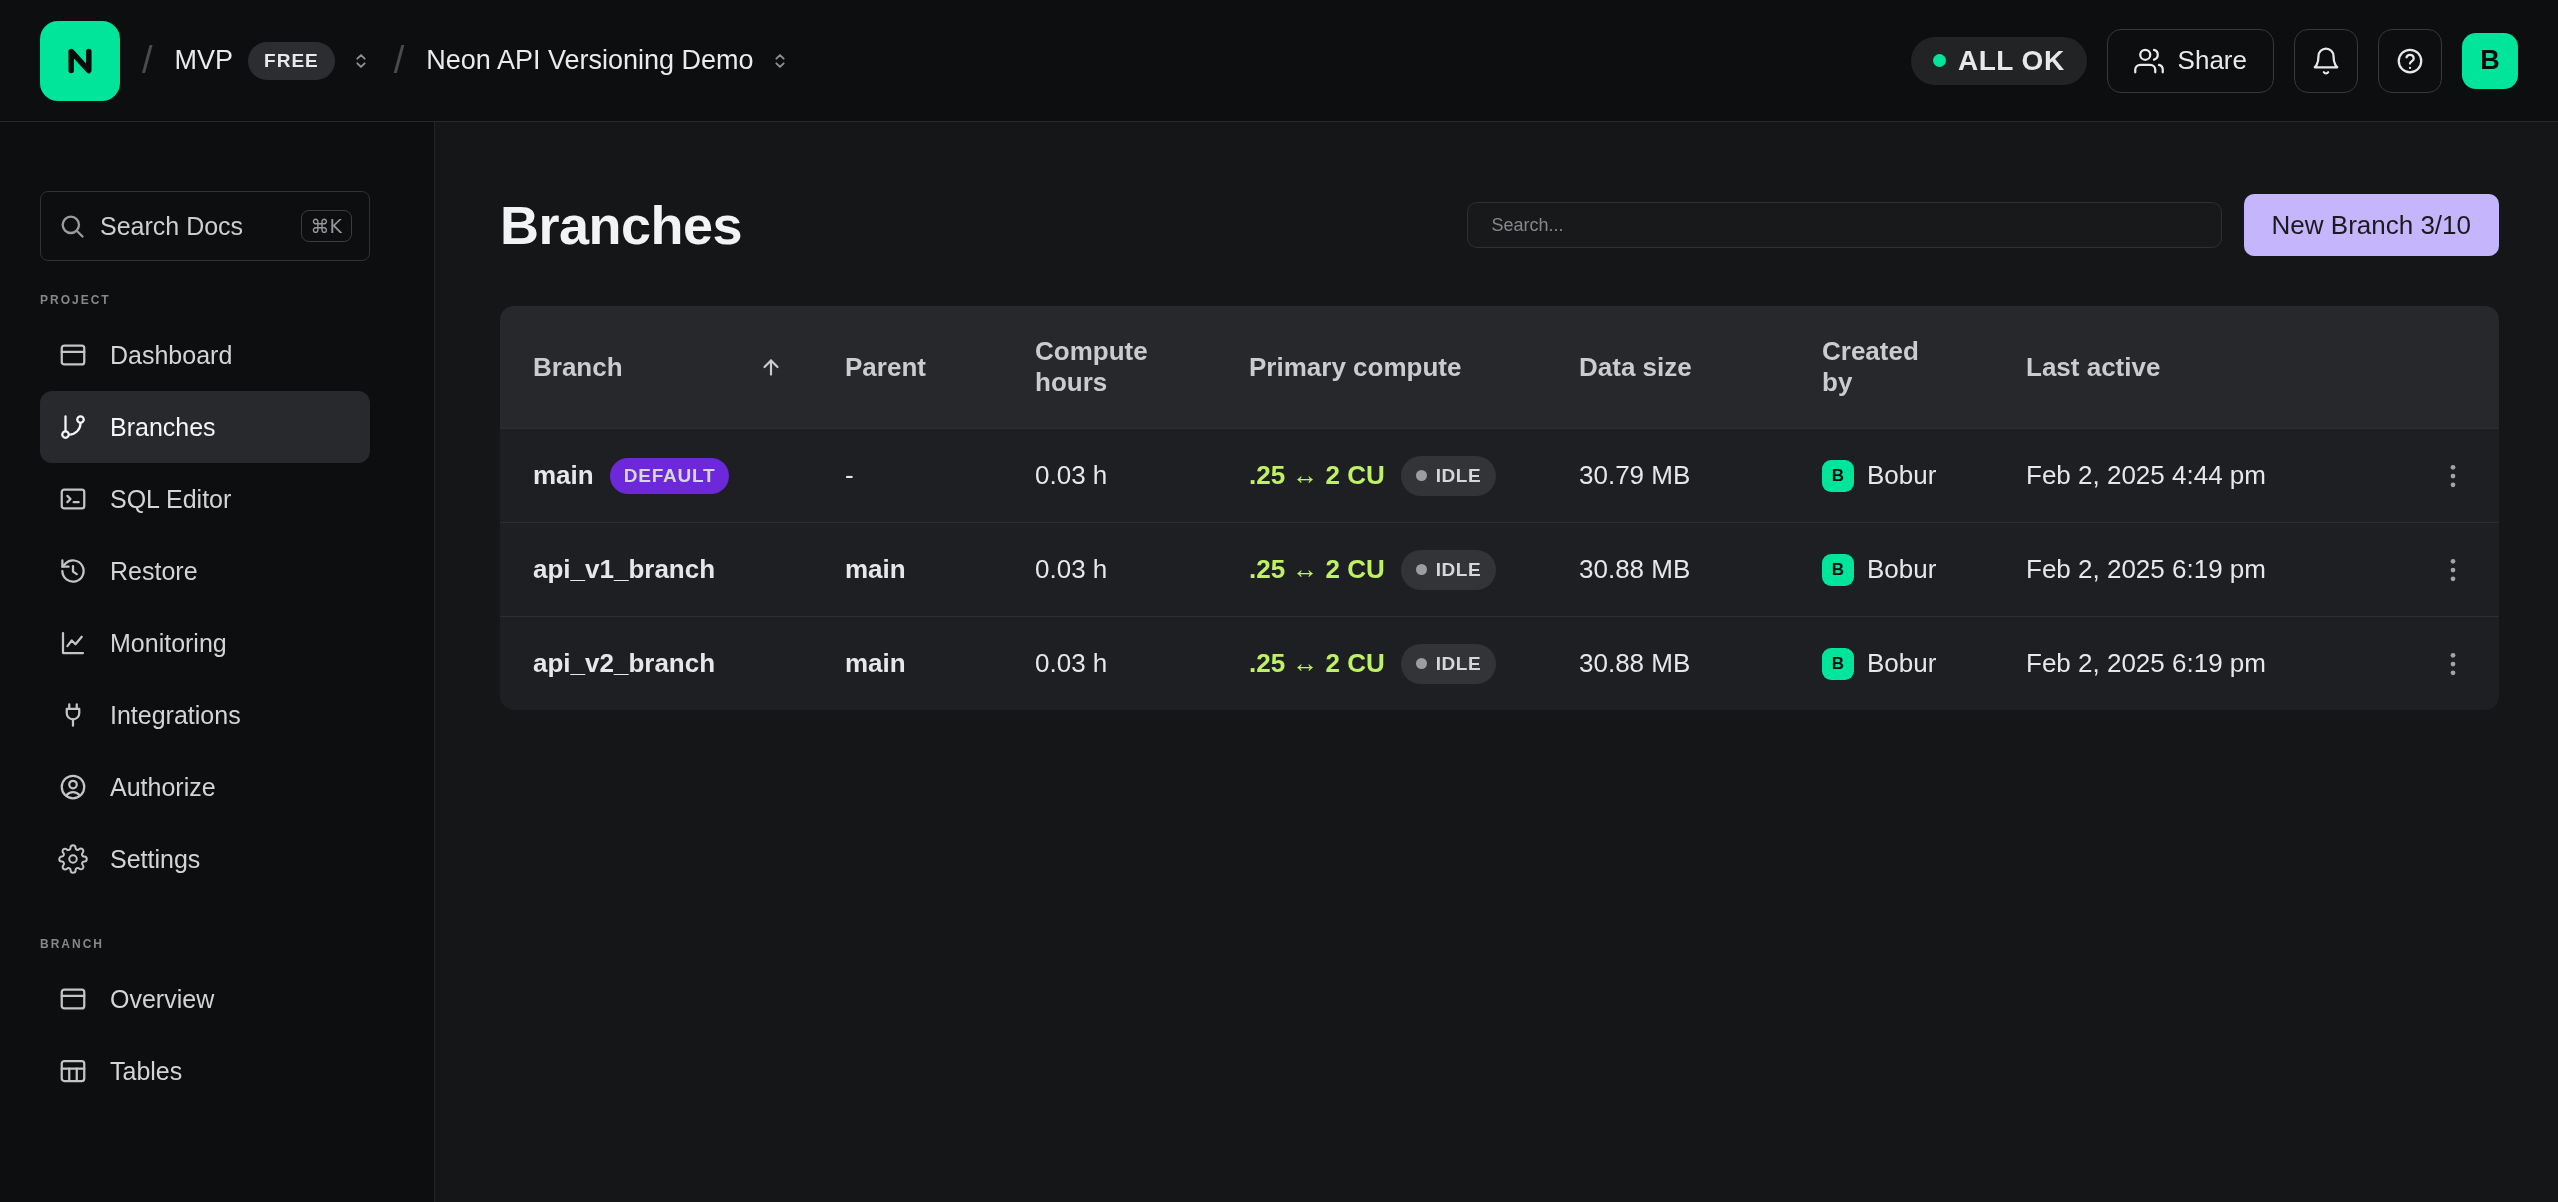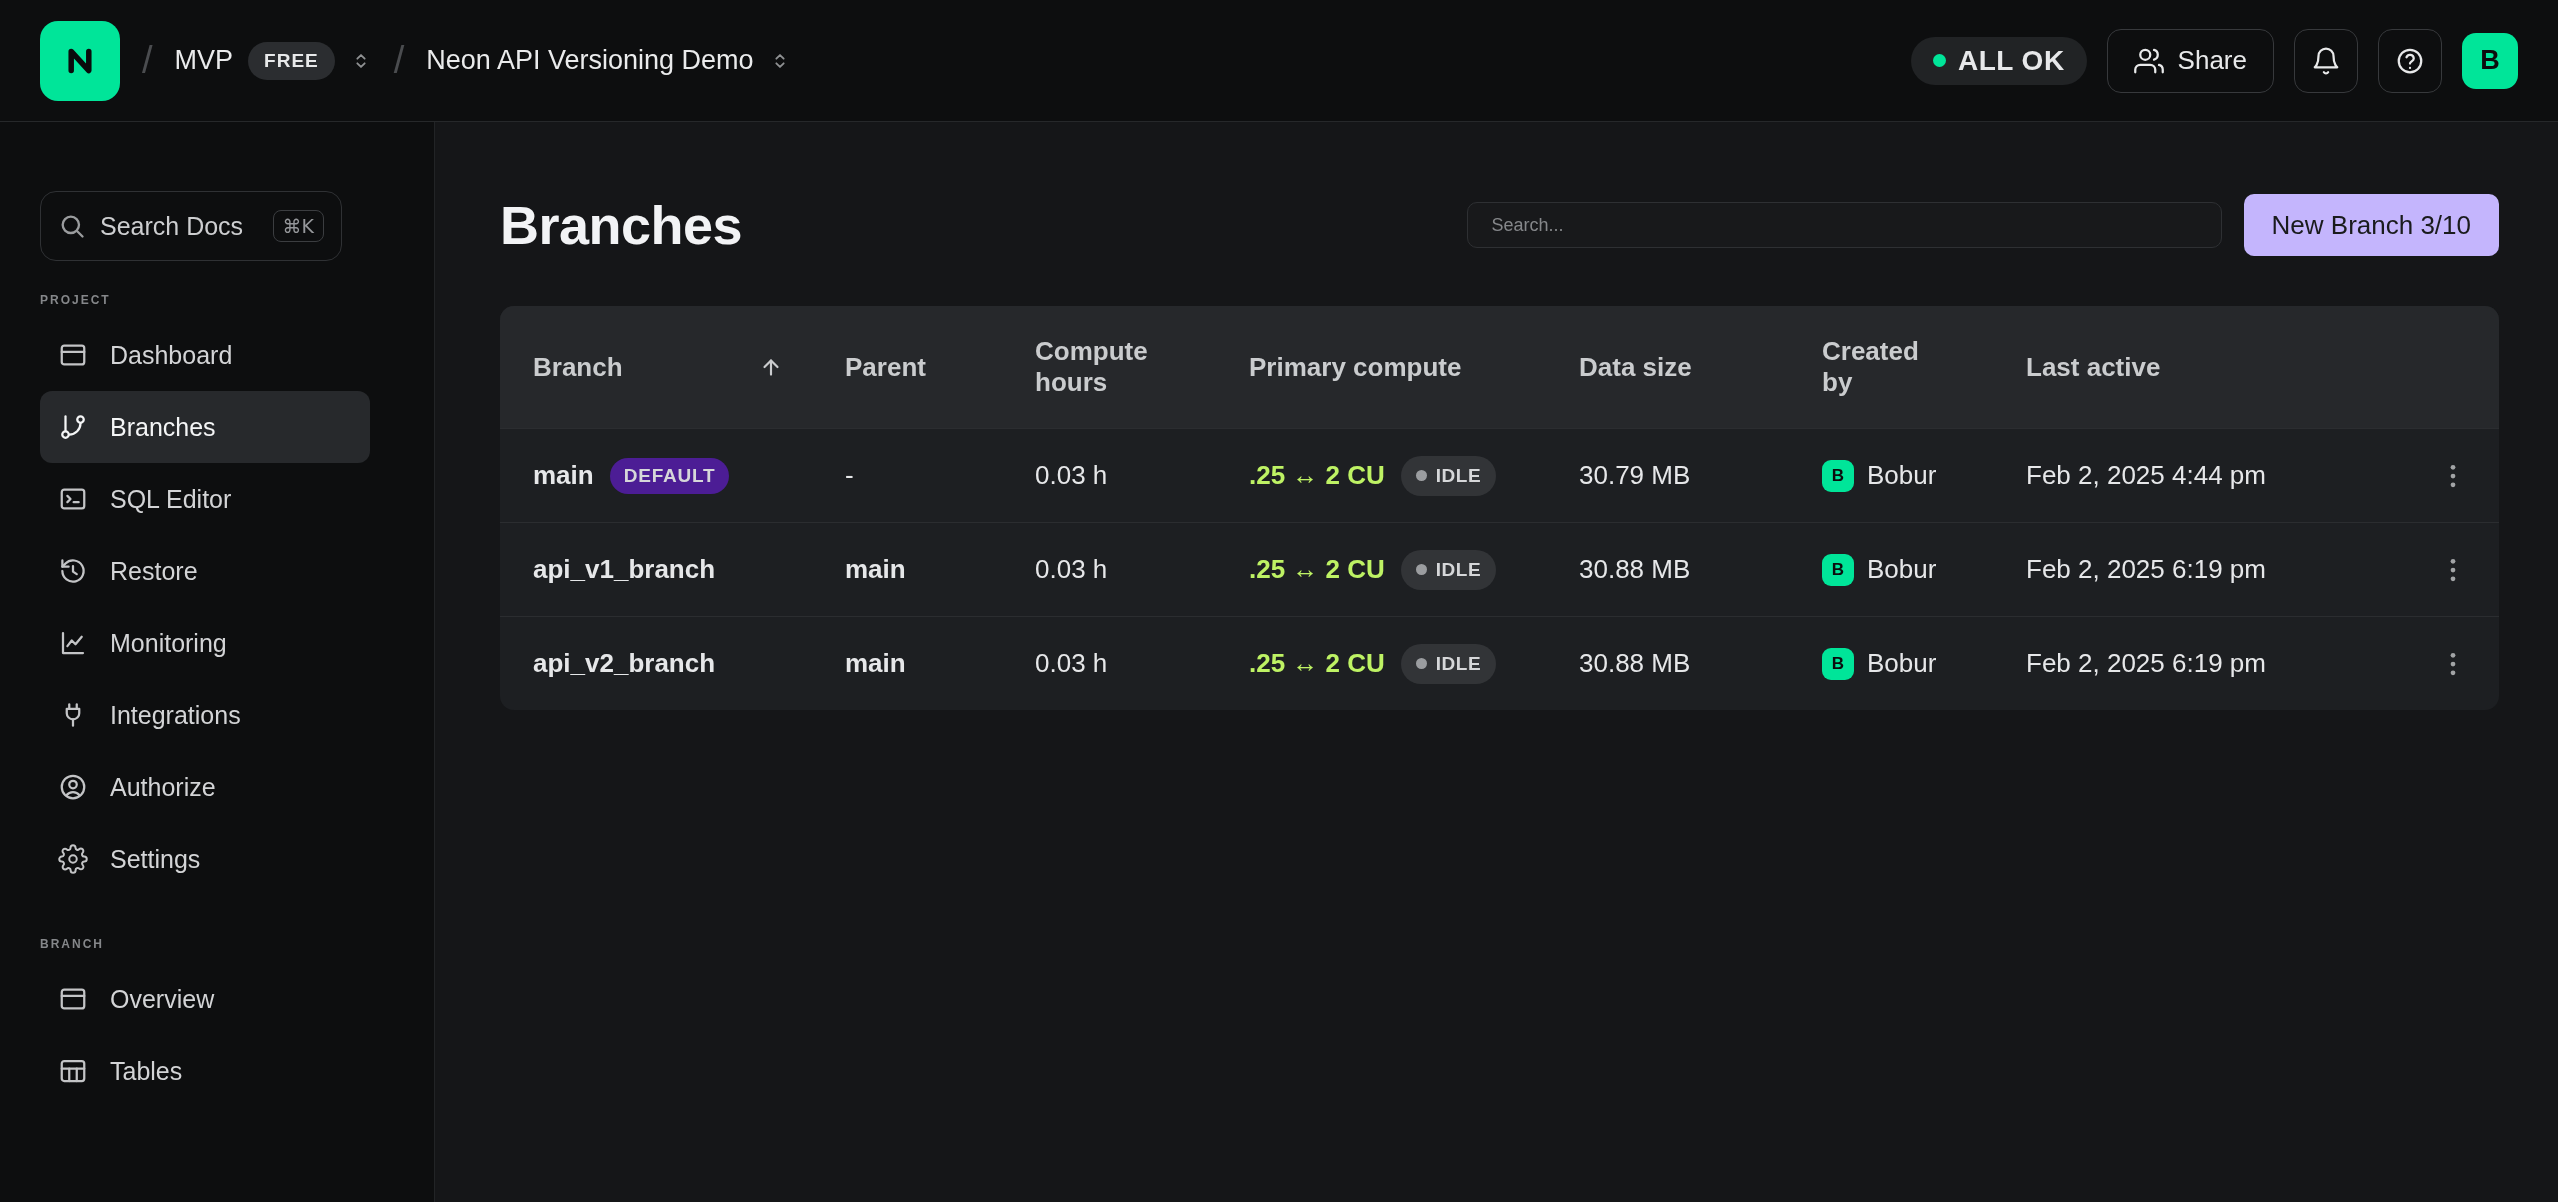--- a/index.html
+++ b/index.html
@@ -58,21 +58,21 @@
 
   
   .shell { display: flex; height: 1080px; }
 
   
   .sidebar {
     width: 435px; flex-shrink: 0; background: #0d0e0f;
     border-right: 1px solid #222426; padding: 69px 0 0 40px;
   }
   .search-docs {
-    width: 302px; height: 70px; border: 1px solid #2f3134; border-radius: 16px;
+    width: 330px; height: 70px; border: 1px solid #2f3134; border-radius: 8px;
     display: flex; align-items: center; gap: 14px; padding: 0 17px;
     color: #cdced0; font-size: 25px; cursor: pointer;
   }
   .search-docs svg { width: 28px; height: 28px; color: #9a9c9e; flex-shrink: 0; }
   .kbd {
     margin-left: auto; border: 1px solid #3b3d40; border-radius: 8px;
     padding: 4px 9px; font-size: 19px; color: #95979a;
     font-family: "DejaVu Sans", sans-serif;
   }
   .section-label {
@@ -115,21 +115,21 @@
   }
   .t-head { height: 122px; background: #26282b; color: #caccce; font-size: 26px; font-weight: 700; }
   .th { display: flex; align-items: center; }
   .th-wrap > span { max-width: 128px; line-height: 1.2; display: inline-block; }
   .sort-ic { margin-left: 135px; width: 26px; height: 26px; color: #caccce; cursor: pointer; }
   .tr { height: 94px; border-top: 1px solid #2b2d30; font-size: 26px; color: #e6e7e9; cursor: pointer; }
   .td { display: flex; align-items: center; }
   .b-name { font-weight: 700; }
   .td-bold { font-weight: 700; }
   .badge-default {
-    margin-left: 16px; background: #4c1d95; border-radius: 999px; padding: 7px 14px;
+    margin-left: 16px; background: #6d28d9; border-radius: 999px; padding: 7px 14px;
     font-size: 19px; font-weight: 700; letter-spacing: .8px; color: #d6d7d9;
   }
   .compute-link { color: #bef264; font-weight: 700; text-decoration: none; cursor: pointer; }
   .badge-idle {
     margin-left: 16px; display: flex; align-items: center; gap: 9px;
     background: #323437; border-radius: 999px; height: 40px; padding: 0 15px;
     font-size: 19px; font-weight: 700; letter-spacing: .5px; color: #d6d7d9;
   }
   .dot-idle { width: 11px; height: 11px; border-radius: 50%; background: #9b9da0; }
   .mini-avatar {

